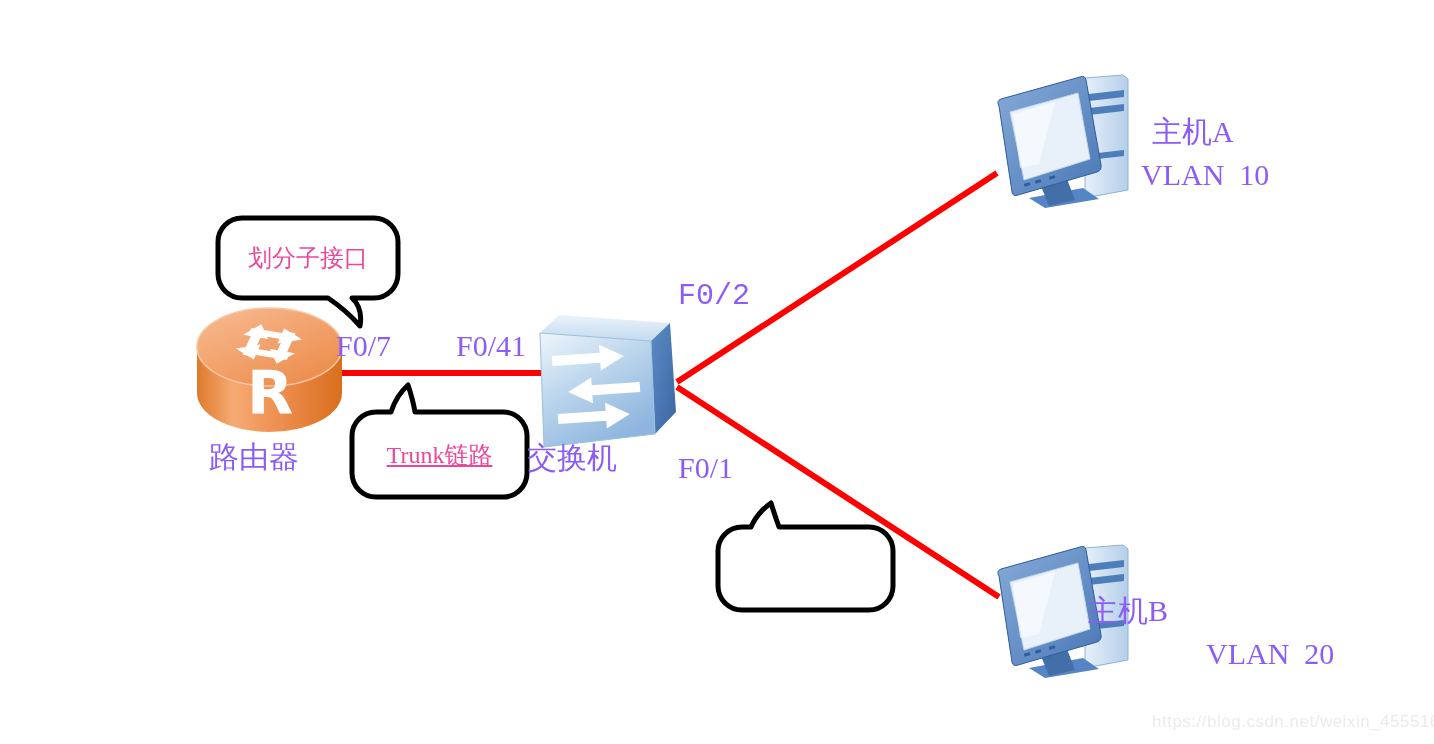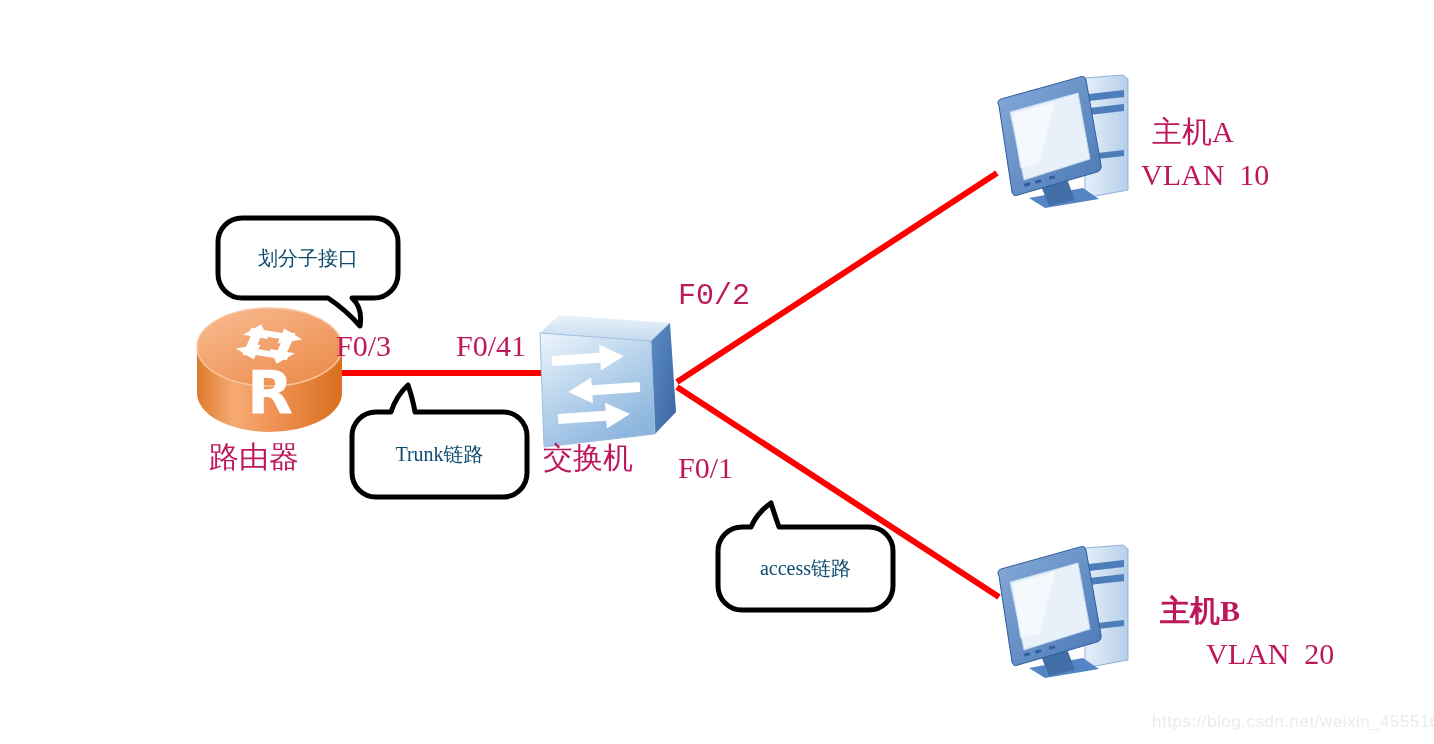--- a/index.html
+++ b/index.html
@@ -1,22 +1,22 @@
 <!DOCTYPE html>
 <html><head>
 <meta charset="utf-8">
 <style>
   html,body{margin:0;padding:0;background:#fff;}
   .canvas{position:relative;width:1434px;height:744px;background:#ffffff;overflow:hidden;
           font-family:"Liberation Serif","DejaVu Serif",serif;}
   .layer{position:absolute;left:0;top:0;}
   .icon{position:absolute;}
-  .lbl{position:absolute;font-size:30px;color:#be185d;line-height:1.05;white-space:pre;}
+  .lbl{position:absolute;font-size:30px;color:#8b5cf6;line-height:1.05;white-space:pre;}
   .callout-text{position:absolute;display:flex;align-items:center;justify-content:center;
-                font-size:20px;color:#0c4a6e;white-space:pre;}
+                font-size:24px;color:#ec4899;white-space:pre;}
   .watermark{position:absolute;font-family:"Liberation Sans","DejaVu Sans",sans-serif;
              font-size:17px;letter-spacing:.5px;}
 </style>
 </head>
 <body>
 
 <div class="canvas">
 
   <svg class="layer" width="1434" height="744">
     <line x1="337" y1="373" x2="549" y2="373" stroke-width="6" stroke="#fe0000"></line>
@@ -107,30 +107,29 @@
     <use href="#host-icon-shape"></use>
   </svg>
 
   <svg class="layer" width="1434" height="744">
     <path d="M 242 218 H 374 A 24 24 0 0 1 398 242 V 274 A 24 24 0 0 1 374 298 H 352 Q 363 308 360 326 Q 346 310 328 298 H 242 A 24 24 0 0 1 218 274 V 242 A 24 24 0 0 1 242 218 Z" fill="#ffffff" stroke-width="5" stroke-linejoin="round" stroke="#000000"></path>
     <path d="M 376 412 H 391 Q 396 396 408 385 Q 413 400 415 412 H 503 A 24 24 0 0 1 527 436 V 473 A 24 24 0 0 1 503 497 H 376 A 24 24 0 0 1 352 473 V 436 A 24 24 0 0 1 376 412 Z" fill="#ffffff" stroke-width="5" stroke-linejoin="round" stroke="#000000"></path>
     <path d="M 742 527 H 751 Q 757 513 771 503 Q 775 516 779 527 H 869 A 24 24 0 0 1 893 551 V 586 A 24 24 0 0 1 869 610 H 742 A 24 24 0 0 1 718 586 V 551 A 24 24 0 0 1 742 527 Z" fill="#ffffff" stroke-width="5" stroke-linejoin="round" stroke="#000000"></path>
   </svg>
 
   <div class="callout-text" style="left:218px;top:218px;width:180px;height:80px;">划分子接口</div>
-  <div class="callout-text" style="left:352px;top:412px;width:175px;height:85px;">Trunk链路</div>
-  <div class="callout-text" style="left:718px;top:527px;width:175px;height:83px;">access链路</div>
+  <div class="callout-text" style="left:352px;top:412px;width:175px;height:85px;text-decoration:underline;">Trunk链路</div>
 
-  <div class="lbl" style="left:336px;top:330px;">F0/3</div>
+  <div class="lbl" style="left:336px;top:330px;">F0/7</div>
   <div class="lbl" style="left:456px;top:330px;">F0/41</div>
   <div class="lbl" style="left:678px;top:281px;font-family:Liberation Mono, monospace;">F0/2</div>
   <div class="lbl" style="left:678px;top:452px;font-family:Liberation Serif, serif;">F0/1</div>
 
   <div class="lbl" style="left:209px;top:441px;">路由器</div>
-  <div class="lbl" style="left:543px;top:442px;">交换机</div>
+  <div class="lbl" style="left:527px;top:442px;">交换机</div>
   <div class="lbl" style="left:1152px;top:116px;">主机A</div>
   <div class="lbl" style="left:1141px;top:159px;font-family:Liberation Serif, serif;">VLAN  10</div>
-  <div class="lbl" style="left:1160px;top:595px;font-weight:bold;">主机B</div>
+  <div class="lbl" style="left:1088px;top:595px;">主机B</div>
   <div class="lbl" style="left:1206px;top:638px;">VLAN  20</div>
 
   <div class="watermark" style="left: 1152px; top: 712px; color: rgb(235, 235, 235);">https://blog.csdn.net/weixin_45551608</div>
 
 </div>
 
 </body></html>

